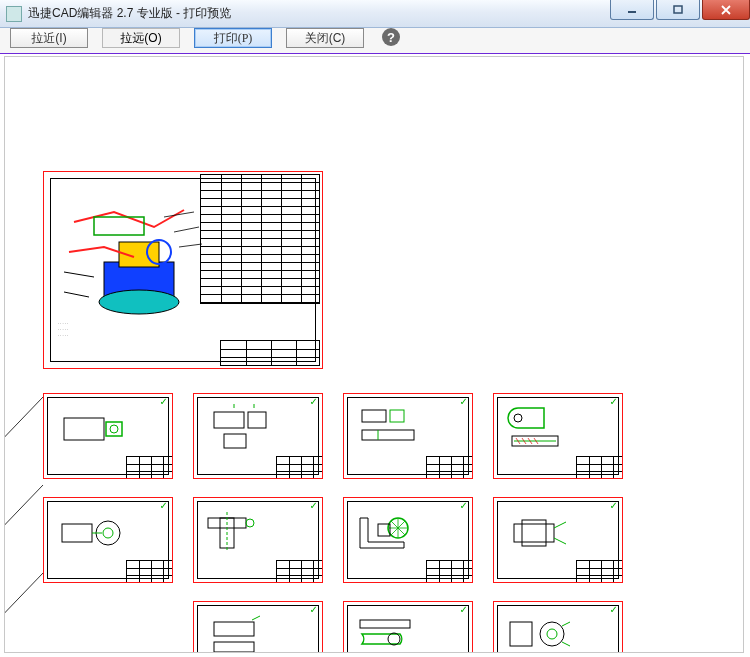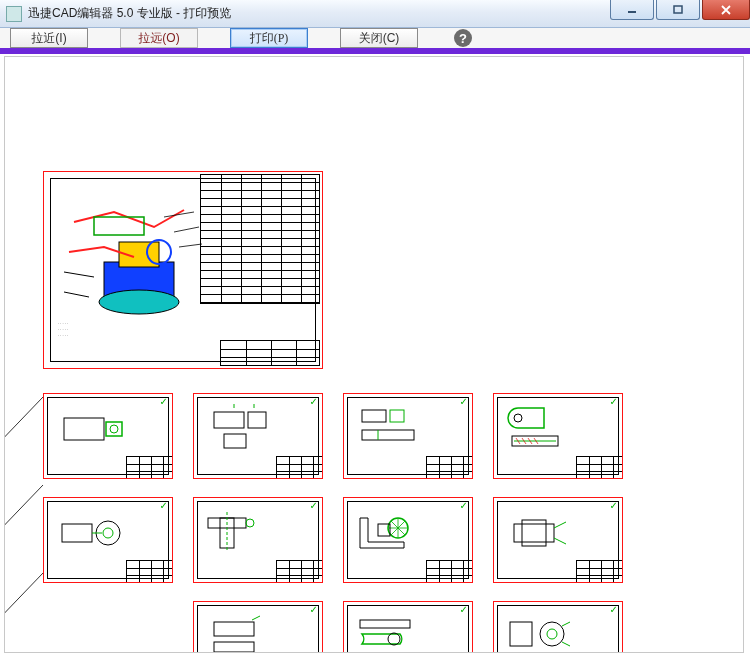--- a/index.html
+++ b/index.html
@@ -48,37 +48,36 @@
     background: linear-gradient(#e67a6a,#c8402c);
     border-color:#8a2a1c;
     color:#fff;
     width:48px;
   }
   .win-btn svg { display:block; }
   
   .toolbar {
     height: 26px;
     background: #f6f6f6;
-    border-bottom: 6px solid #6d28d9;
+    border-bottom: 1px solid #6d28d9;
     display: flex;
-    align-items: center;
     padding: 0 10px;
-    gap: 32px;
+    gap: 14px;
   }
   .tbtn {
     width: 78px; height: 20px;
     border: 1px solid #8a8a8a;
     background: linear-gradient(#fff,#ececec);
     font-size: 12px;
     display:flex; align-items:center; justify-content:center;
     cursor: pointer;
     color:#333;
   }
   .tbtn.disabled {
-    color:#7f1d1d;
+    color:#000000;
     border-color:#b8b8b8;
     background:#f3f3f3;
     cursor:default;
   }
   .tbtn.active {
     border-color:#3d7fcf;
     background: linear-gradient(#e9f3ff,#cfe4fb);
     box-shadow: inset 0 0 0 1px #a9cdf5;
     font-family: Liberation Serif, serif;
   }
@@ -156,21 +155,21 @@
       linear-gradient(#000,#000) 25px 0/1px 100% no-repeat,
       linear-gradient(#000,#000) 50px 0/1px 100% no-repeat,
       linear-gradient(#000,#000) 75px 0/1px 100% no-repeat;
   }
 </style>
 </head>
 <body>
 
 <div class="titlebar">
   <span class="app-icon"></span>
-  <span class="title-text">迅捷CAD编辑器 5.0 专业版  - 打印预览</span>
+  <span class="title-text">迅捷CAD编辑器 2.7 专业版  - 打印预览</span>
   <div class="win-controls">
     <div class="win-btn">
       <svg width="12" height="10">
           <line x1="2" y1="7" x2="10" y2="7" stroke="#33506f" stroke-width="2"></line>
         </svg>
     </div>
     <div class="win-btn">
       <svg width="12" height="10">
           <rect x="2" y="1" width="8" height="7" fill="none" stroke="#33506f" stroke-width="1.5"></rect>
         </svg>

